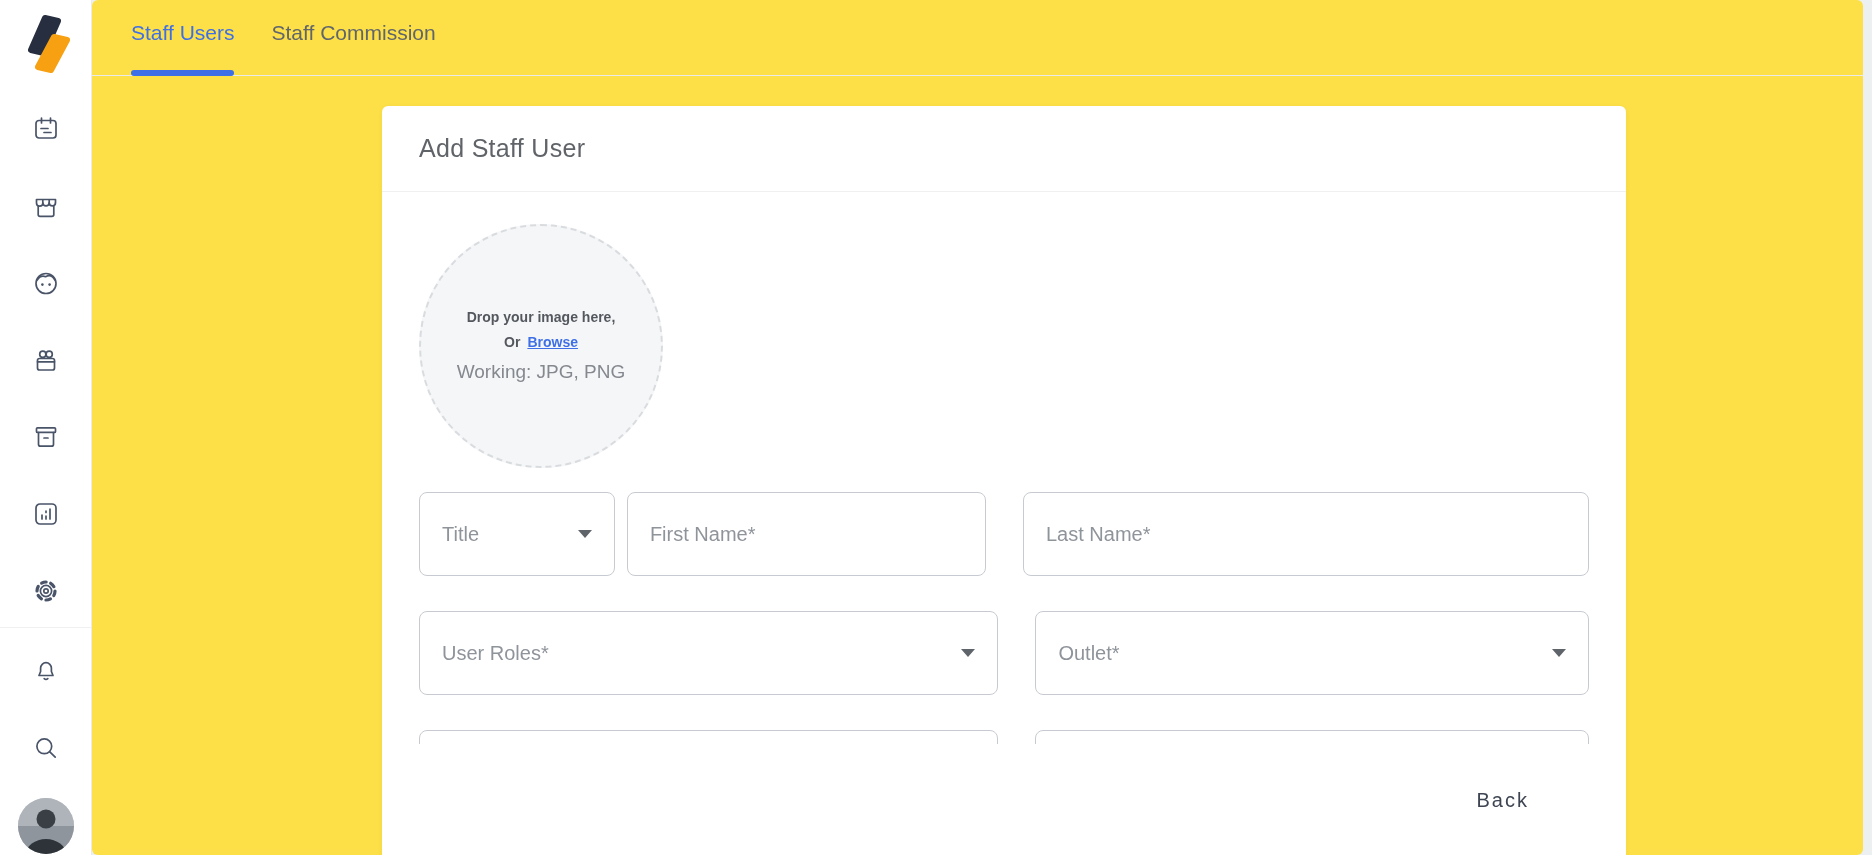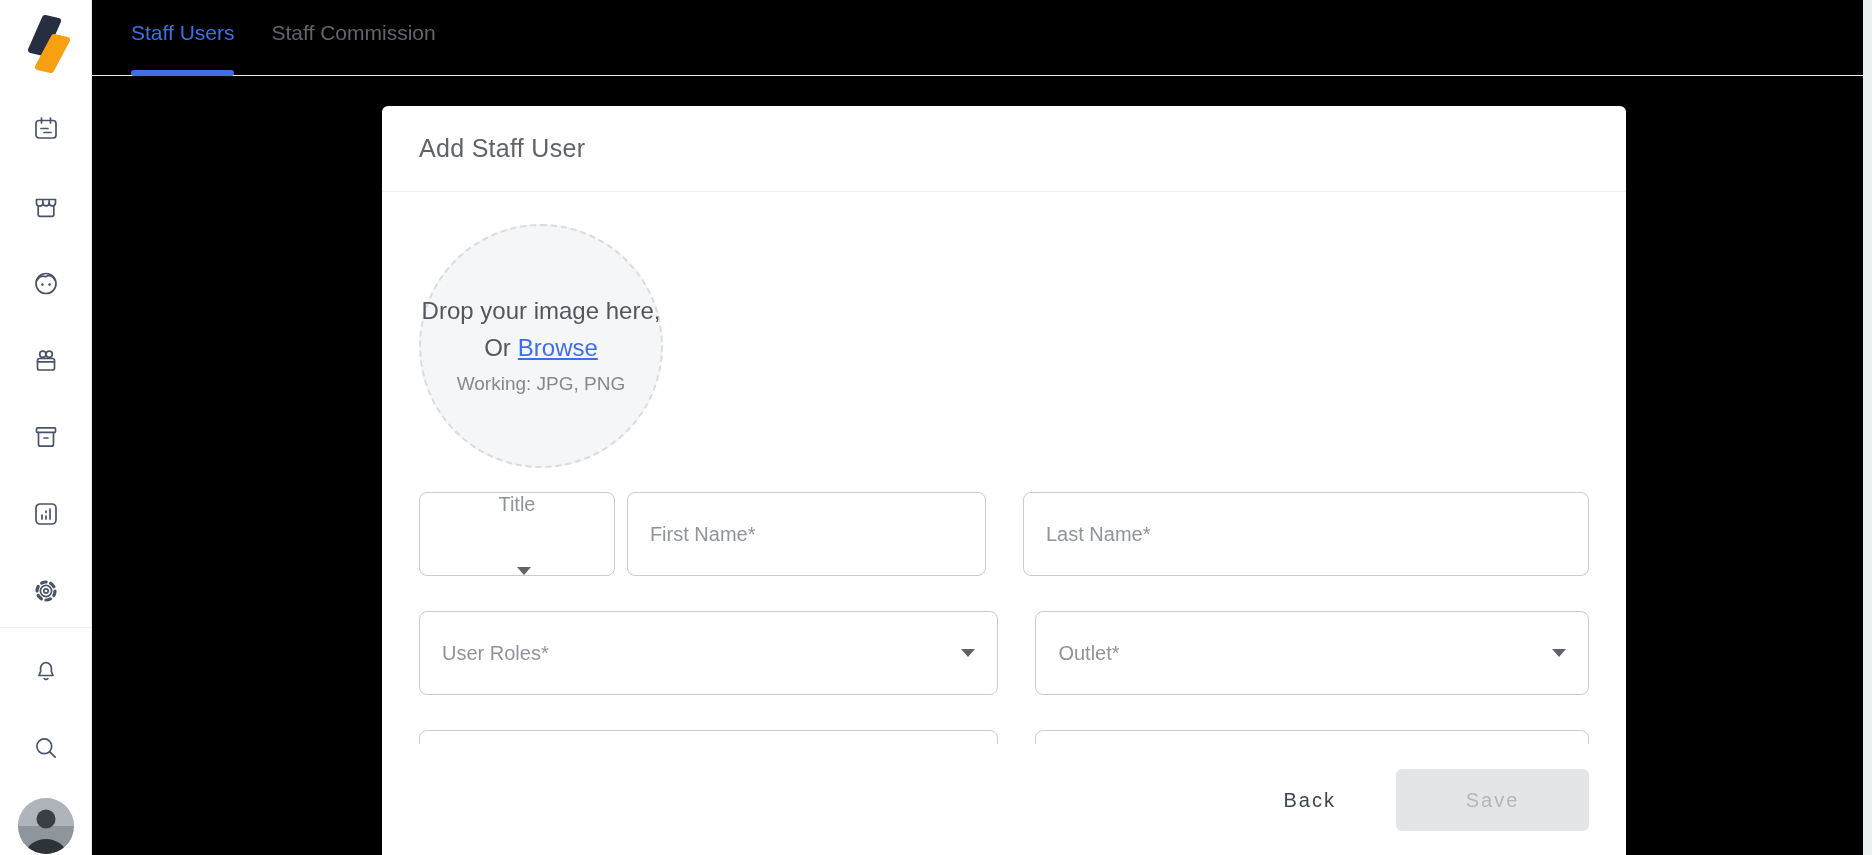--- a/index.html
+++ b/index.html
@@ -28,21 +28,21 @@
   .sidebar-divider { width:100%; height:1px; background:#eef0f2; margin-top:19px; }
   .util-icon { width:34px; height:34px; display:flex; align-items:center; justify-content:center; cursor:pointer; }
   .bell { margin-top:25px; }
   .search { margin-top:44px; }
   .avatar {
     margin-top:33px; width:56px; height:56px; border-radius:50%;
     overflow:hidden; cursor:pointer; background:#c2c7cc;
   }
 
   
-  .main { position:absolute; left:92px; top:0; right:9px; height:855px; background:#000000; overflow:hidden; }
+  .main { position:absolute; left:92px; top:0; right:9px; height:855px; background:#fde047; overflow:hidden;border-radius:6px; }
   .tabbar {
     display:flex; gap:37px; padding:21px 0 0 39px; height:76px;
     border-bottom:1px solid #e8eaec; align-items:flex-start;
   }
   .tab { font-size:21px; color:#60656c; position:relative; height:55px; cursor:pointer; }
   .tab.active { color:#3e6fe6; }
   .tab.active::after {
     content:""; position:absolute; left:0; right:0; bottom:0;
     height:6px; border-radius:3px; background:#3e6fe6;
   }
@@ -57,42 +57,42 @@
   .card-title { font-size:25px; color:#606469; letter-spacing:0.3px; }
   .card-body { position:relative; height:684px; }
 
   
   .dropzone {
     position:absolute; left:37px; top:32px; width:244px; height:244px;
     border-radius:50%; border:2px dashed #d9dcdf; background:#f5f6f8;
     display:flex; flex-direction:column; align-items:center; justify-content:center;
     text-align:center; cursor:pointer;
   }
-  .dz-line1, .dz-line2 { font-size:24px; font-weight:normal; color:#54585e; }
+  .dz-line1, .dz-line2 { font-size:14px; font-weight:bold; color:#54585e; }
   .dz-line2 { margin-top:9px; }
   .dz-browse { color:#3e6fe6; text-decoration:underline; margin-left:7px; cursor:pointer; }
   .dz-supports { font-size:19px; color:#85898f; margin-top:11px; }
 
   
   .form { position:absolute; left:37px; top:300px; width:1170px; }
   .row { display:flex; gap:37px; margin-bottom:35px; }
   .subrow { display:flex; gap:12px; width:567px; }
   .field {
     height:84px; border:1px solid #c7cbd1; border-radius:8px; background:#fff;
     display:flex; align-items:center; padding:0 22px;
   }
   input.field { font-family:"Liberation Sans", sans-serif; font-size:20px; color:#3c4046; outline:none; }
   input.field::placeholder { color:#8f949b; opacity:1; }
   .select { justify-content:space-between; cursor:pointer; }
   .select .ph { font-size:20px; color:#8f949b; }
   .caret {
     width:0; height:0; border-left:7px solid transparent; border-right:7px solid transparent;
     border-top:8px solid #5f646a; margin-left:14px; flex:none;
   }
-  .w-title { width:203px;flex-direction:column; }
+  .w-title { width:203px; }
   .w-first { width:374px; }
   .w-half-l { width:666px; }
   .w-half-r { width:636px; }
   .row3 { margin-bottom:0; }
 
   
   .card-footer {
     position:absolute; left:0; top:552px; width:100%; height:132px; background:#ffffff;
     display:flex; align-items:flex-start; justify-content:flex-end; padding:25px 37px 0 0;
   }
@@ -256,18 +256,17 @@
 
         <div class="row row3">
           <div class="field w-half-l"></div>
           <div class="field w-half-r"></div>
         </div>
 
       </div>
 
       <div class="card-footer">
         <button class="back-btn">Back</button>
-        <button class="save-btn" disabled="">Save</button>
       </div>
 
     </div>
   </div>
 </div>
 
 </body></html>

